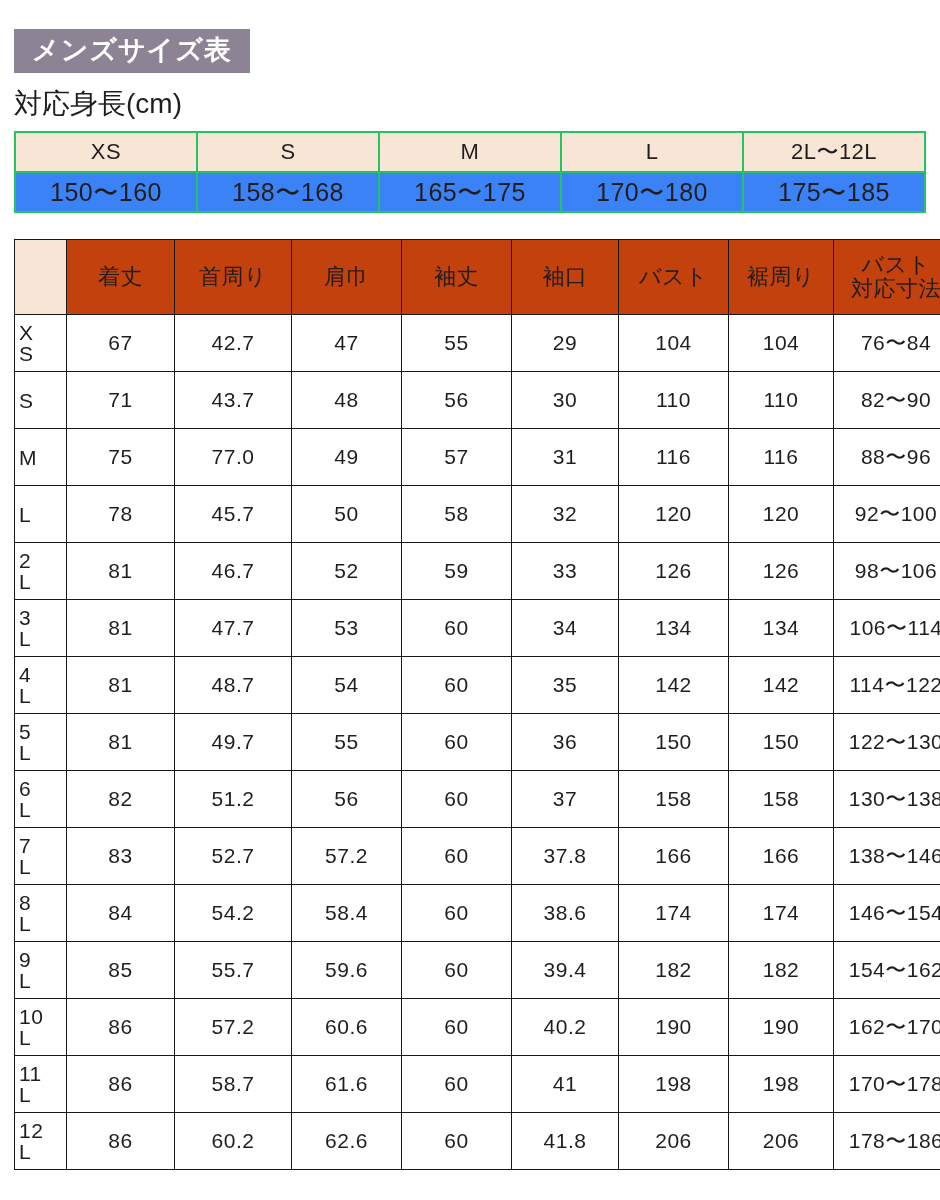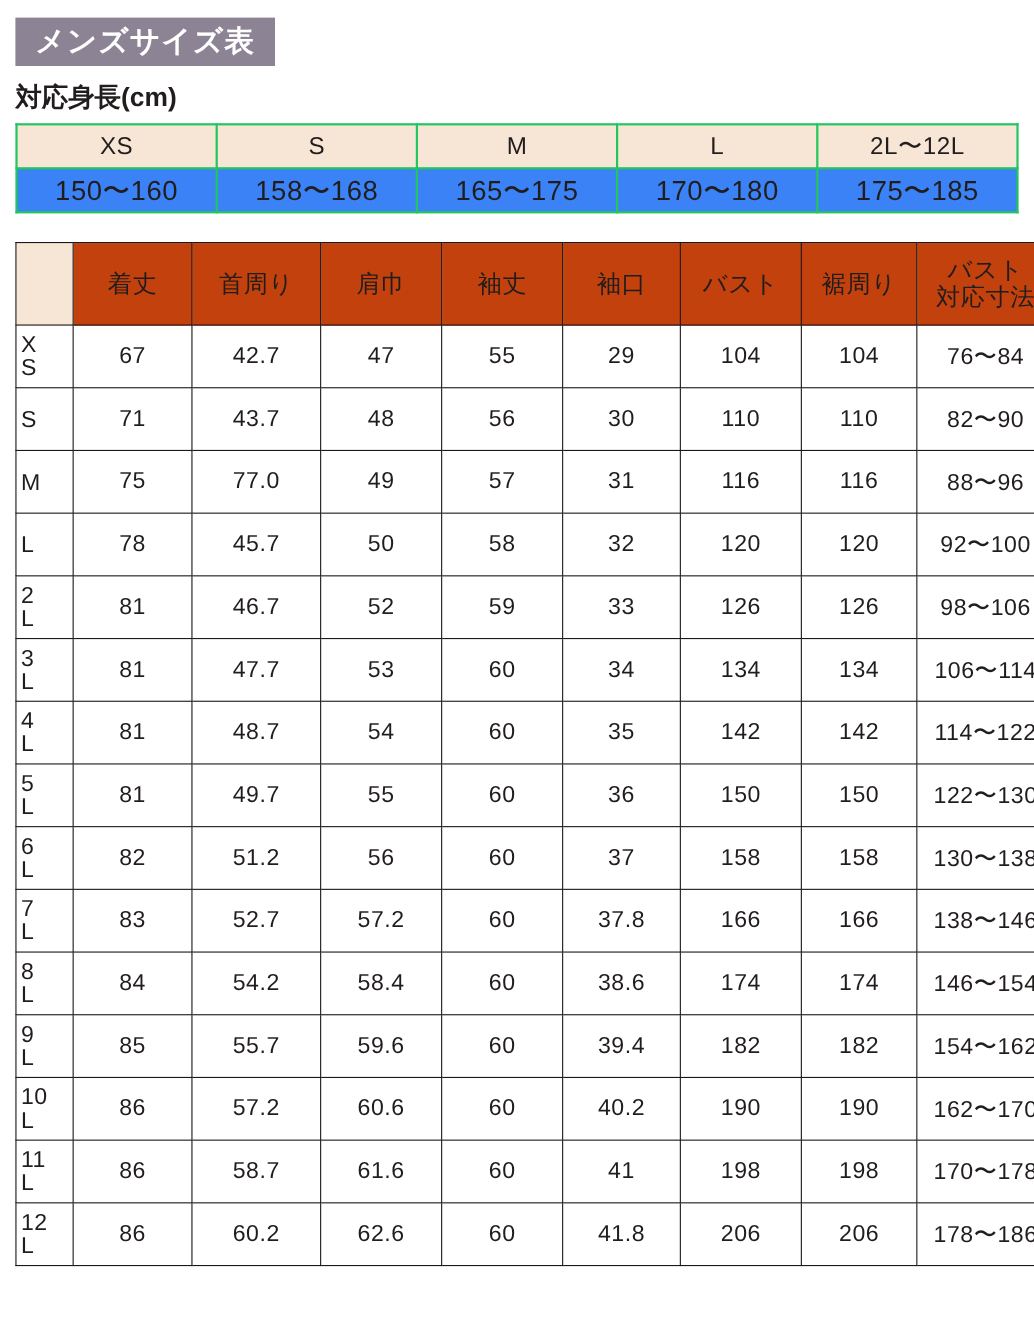--- a/index.html
+++ b/index.html
@@ -12,39 +12,39 @@
     height: 1200px;
     font-family: "Liberation Sans", "DejaVu Sans", sans-serif;
     color: #221d1d;
     position: relative;
     overflow: hidden;
   }
   .page {
     width: 940px;
     height: 1200px;
     box-sizing: border-box;
-    padding: 16px 14px 0 14px;
+    padding: 29px 14px 0 14px;
   }
   
   .title-banner {
     display: inline-block;
     background: #8c8494;
     color: #ffffff;
     font-size: 27px;
     font-weight: bold;
     letter-spacing: 1px;
     padding: 7px 18px 9px 18px;
     line-height: 1.05;
   }
   
   .subtitle {
     margin-top: 12px;
     margin-bottom: 8px;
-    font-size: 24px;
-    font-weight: bold;
+    font-size: 28px;
+    font-weight: normal;
     letter-spacing: 0px;
   }
   
   table {
     border-collapse: collapse;
     table-layout: fixed;
   }
   .height-table {
     width: 912px;
     margin-bottom: 26px;

